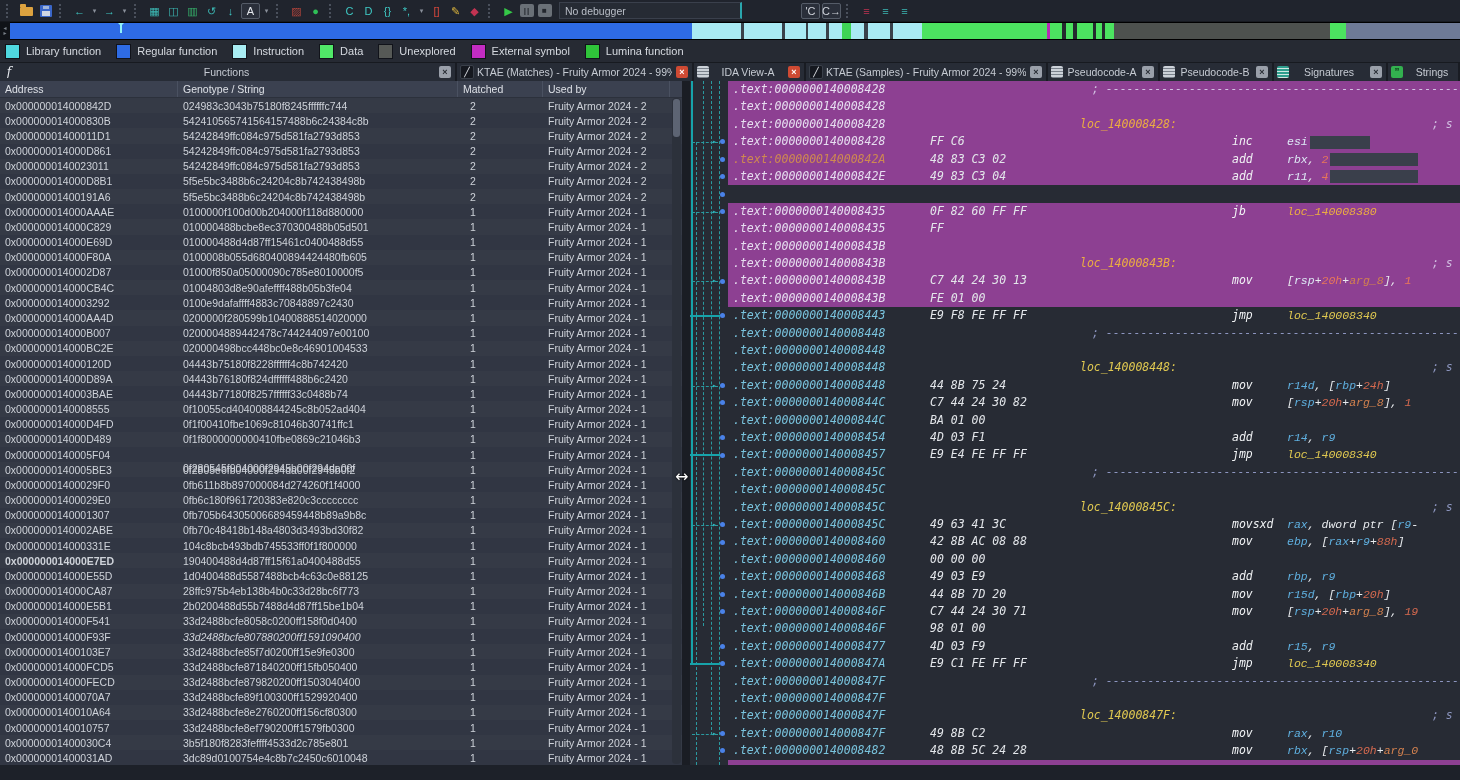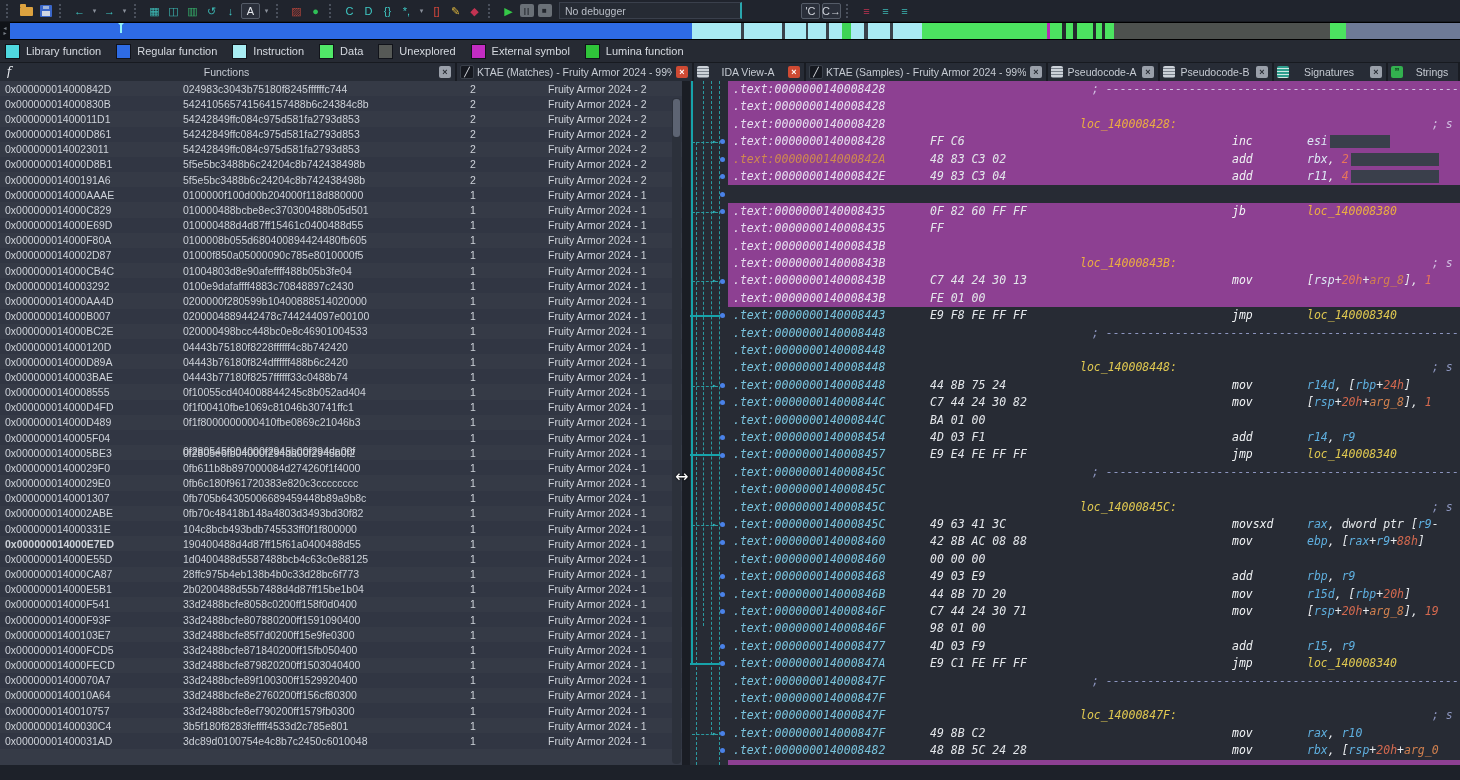--- a/index.html
+++ b/index.html
@@ -85,21 +85,21 @@
   .ln{position:absolute;left:0;right:0;height:17.4px;white-space:nowrap;font-size:11.5px;line-height:17.4px;}
   .ln.p{background:#8d4092;}
   .ln span{position:absolute;top:0;}
   .c-a{left:5px;color:#79c3dd;}
   .ln.p .c-a{color:#e6def0;}
   .c-a.o{color:#cf8951 !important;}
   .c-by{left:202px;color:#e3e6ea;}
   .c-lb{left:352px;color:#e0c951;}
   .ln.p .c-lb{color:#ecad41;}
   .c-mn{left:504px;color:#f2f4f6;}
-  .c-ops{left:579px;}
+  .c-ops{left:559px;font-family:Liberation Mono, monospace;}
   .c-cm{left:704px;color:#8d96c0;}
   .ln.p .c-cm{color:#d2c0e2;}
   .c-dash{left:364px;color:#8d96c0;letter-spacing:0;}
   .ln.p .c-dash{color:#d2c0e2;}
   .t-w{color:#e8ebee;}
   .t-r{color:#5fb0e0;}
   .ln.p .t-r{color:#dde9f5;}
   .t-n{color:#d4694f;}
   .ln.p .t-n{color:#e8765a;}
   .t-l{color:#e0c951;}
@@ -268,20 +268,26 @@
         <span class="cap-ttl">Signatures</span>
         <div class="cap-x">×</div>
       </div>
       <div class="caption grow">
         <div class="cap-ic ic-str">”</div>
         <span class="cap-ttl">Strings</span>
       </div>
     </div>
   <div class="main">
     <div class="leftpane">
+      <div class="thead">
+          <div class="th" style="width: 178px;">Address</div>
+          <div class="th" style="width: 280px;">Genotype / String</div>
+          <div class="th" style="width: 85px;">Matched</div>
+          <div class="th" style="width: 127px;">Used by</div>
+        </div>
       <div class="tbody">
           <div class="trow odd">
             <div class="td" style="width: 178px;">0x000000014000842D</div>
             <div class="td" style="width: 280px;">024983c3043b75180f8245ffffffc744</div>
             <div class="td" style="width: 85px; padding-left: 12px;">2</div>
             <div class="td" style="width: 127px;">Fruity Armor 2024 - 2</div>
           </div>
           <div class="trow even">
             <div class="td" style="width: 178px;">0x000000014000830B</div>
             <div class="td" style="width: 280px;">542410565741564157488b6c24384c8b</div>
@@ -481,21 +487,21 @@
             <div class="td" style="width: 127px;">Fruity Armor 2024 - 1</div>
           </div>
           <div class="trow odd">
             <div class="td" style="width: 178px;">0x000000014000F541</div>
             <div class="td" style="width: 280px;">33d2488bcfe8058c0200ff158f0d0400</div>
             <div class="td" style="width: 85px; padding-left: 12px;">1</div>
             <div class="td" style="width: 127px;">Fruity Armor 2024 - 1</div>
           </div>
           <div class="trow even">
             <div class="td" style="width: 178px;">0x000000014000F93F</div>
-            <div class="td" style="width: 280px;">33d2488bcfe807880200ff1591090400</div>
+            <div class="td" style="width: 280px; font-style: italic;">33d2488bcfe807880200ff1591090400</div>
             <div class="td" style="width: 85px; padding-left: 12px;">1</div>
             <div class="td" style="width: 127px;">Fruity Armor 2024 - 1</div>
           </div>
           <div class="trow odd">
             <div class="td" style="width: 178px;">0x00000001400103E7</div>
             <div class="td" style="width: 280px;">33d2488bcfe85f7d0200ff15e9fe0300</div>
             <div class="td" style="width: 85px; padding-left: 12px;">1</div>
             <div class="td" style="width: 127px;">Fruity Armor 2024 - 1</div>
           </div>
           <div class="trow even">

